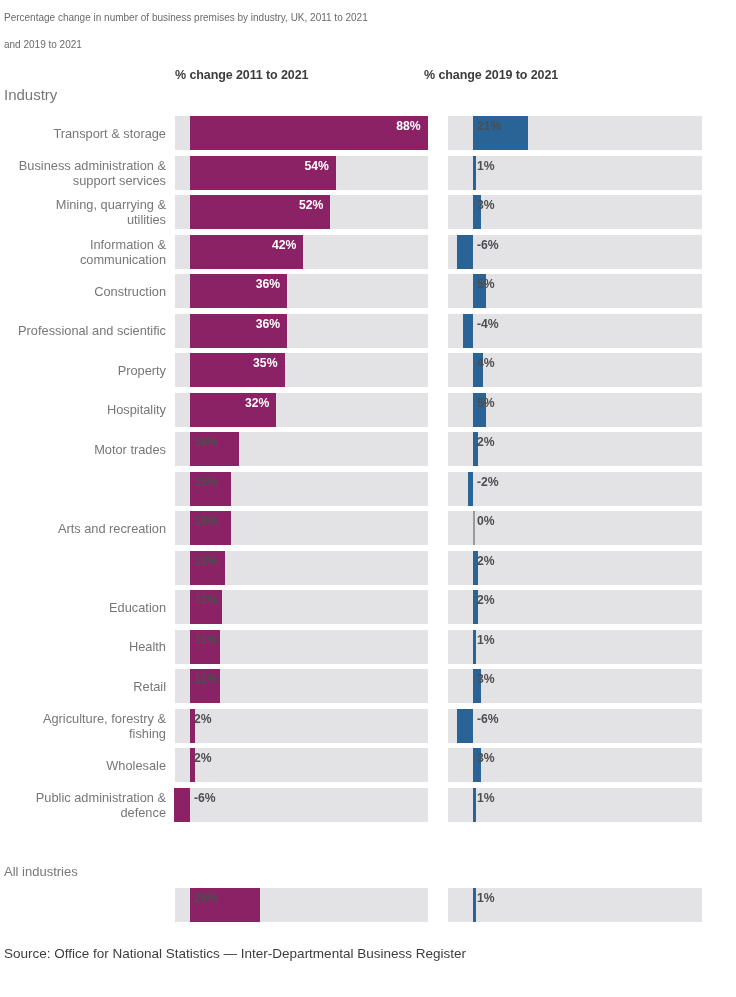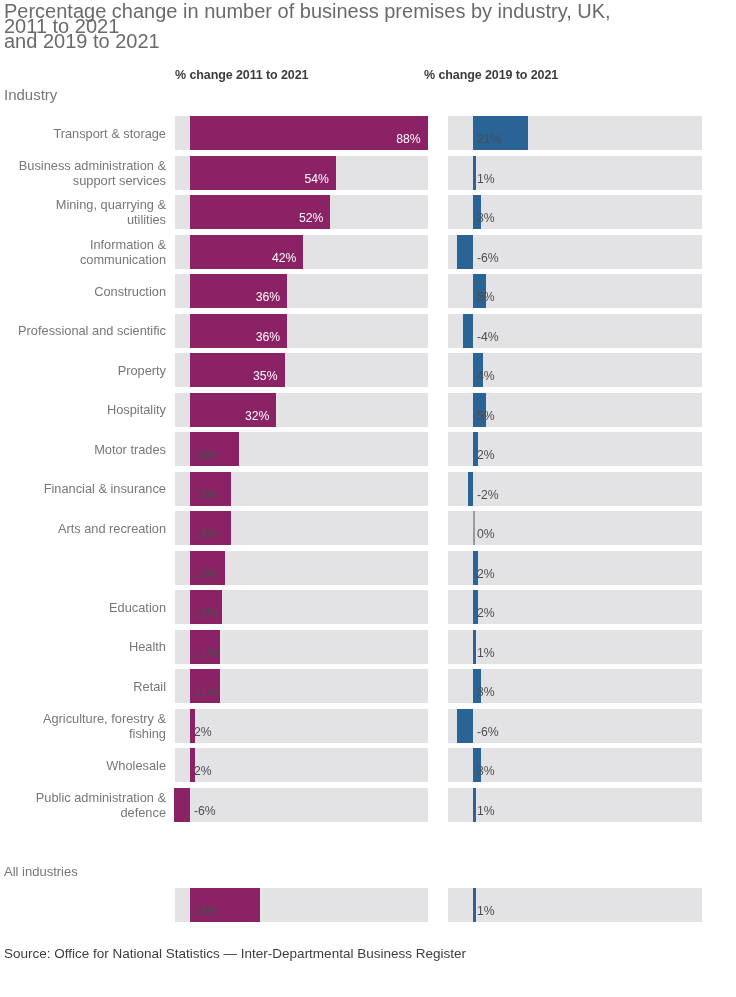--- a/index.html
+++ b/index.html
@@ -15,22 +15,22 @@
     color: #58595b;
     overflow: hidden;
   }
 
   
   #chart-title {
     position: absolute;
     left: 4px;
     top: 4px;
     width: 640px;
-    font-size: 20px;
-    line-height: 15px;
+    font-size: 10px;
+    line-height: 27px;
     color: #6a6a6c;
     white-space: pre-line;
   }
 
   
   .col-header {
     position: absolute;
     top: 68px;
     font-size: 12.5px;
     font-weight: bold;
@@ -97,26 +97,26 @@
   .zero-tick {
     position: absolute;
     top: 0;
     width: 1.5px;
     height: 34px;
     background: #9a9a9c;
   }
 
   .bar-value {
     position: absolute;
-    top: 13px;
+    top: 0;
     height: 20px;
     display: flex;
     align-items: center;
     font-size: 12.2px;
-    font-weight: normal;
+    font-weight: bold;
     white-space: nowrap;
   }
   .value-outside { color: #4d4d4f; }
   .value-inside  { color: #ffffff; }
 
   
   #all-industries-label {
     position: absolute;
     left: 4px;
     top: 864px;
@@ -230,21 +230,20 @@
     <div class="chart-row">
       <div class="row-label">Motor trades</div>
       <div class="track track-1"></div>
       <div class="bar bar-pos-1" style="width: 48.6px; left: 190px;"></div>
       <div class="bar-value value-outside" style="left: 194px;">18%</div>
       <div class="track track-2"></div>
       <div class="bar bar-pos-2" style="width: 5.24px; left: 473px;"></div>
       <div class="bar-value value-outside" style="left: 477px;">2%</div>
     </div>
     <div class="chart-row">
-      <div class="row-label">Financial &amp; insurance</div>
       <div class="track track-1"></div>
       <div class="bar bar-pos-1" style="width: 40.5px; left: 190px;"></div>
       <div class="bar-value value-outside" style="left: 194px;">15%</div>
       <div class="track track-2"></div>
       <div class="bar bar-neg-2" style="width: 5.24px; left: 467.76px;"></div>
       <div class="bar-value value-outside" style="left: 477px;">-2%</div>
     </div>
     <div class="chart-row">
       <div class="row-label">Arts and recreation</div>
       <div class="track track-1"></div>

